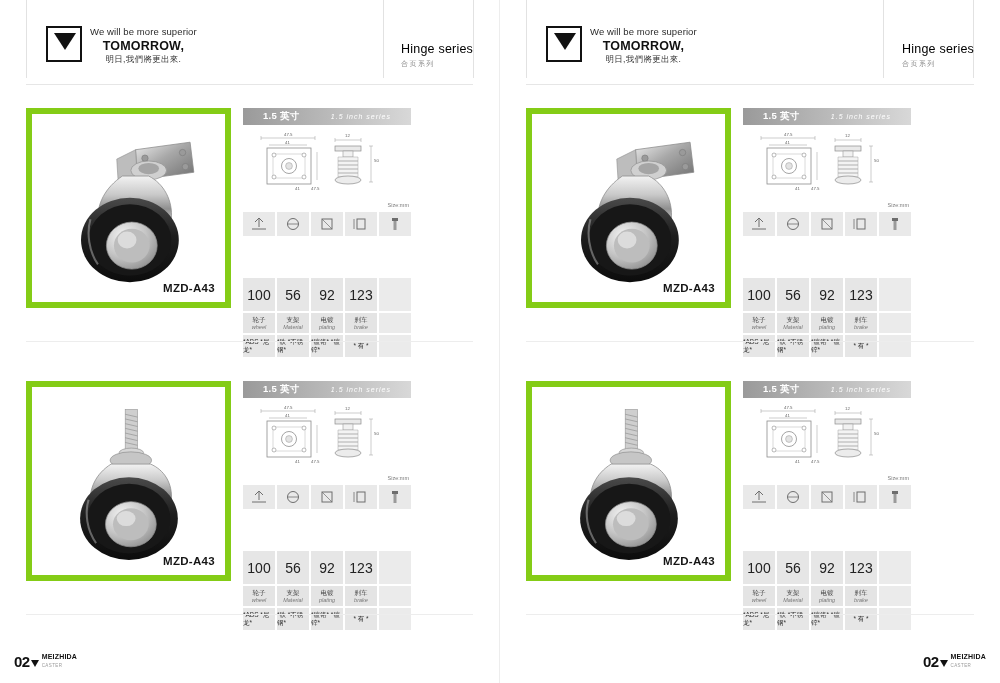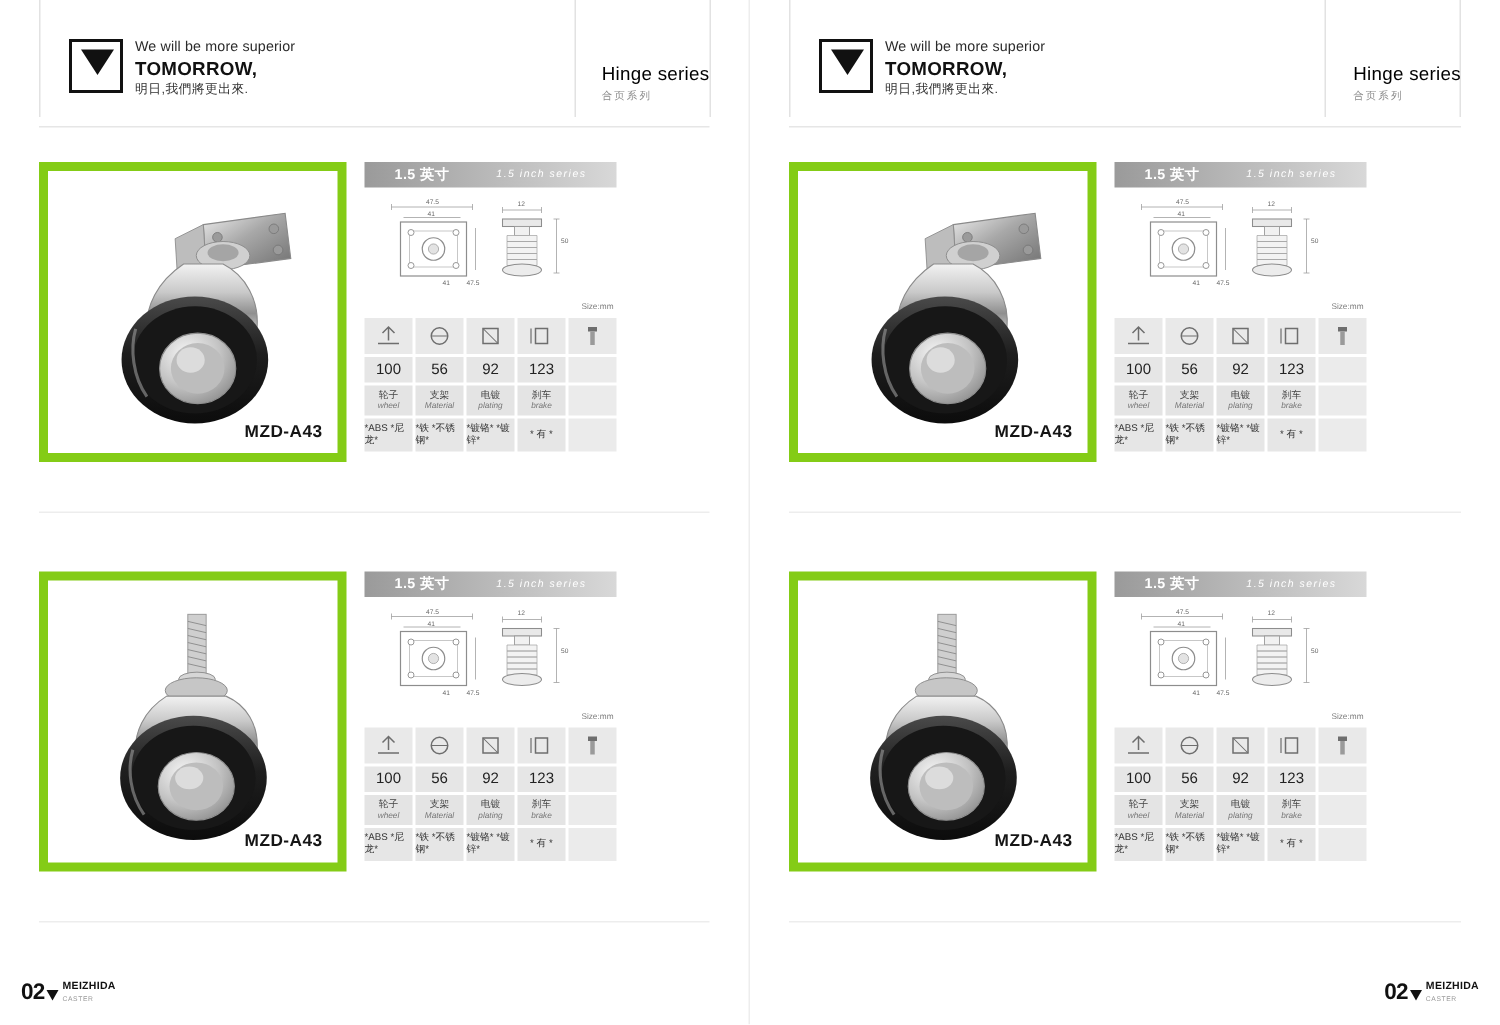--- a/index.html
+++ b/index.html
@@ -55,21 +55,21 @@
     content: "";
     position: absolute;
     left: 6px;
     top: 5px;
     width: 0;
     height: 0;
     border-left: 11px solid transparent;
     border-right: 11px solid transparent;
     border-top: 17px solid #111;
   }
-  .brand-text { line-height: 1.15; padding-top: 1px; }
+  .brand-text { line-height: 1.15; padding-top: 1px; text-align: center; }
   .brand-sup {
     font-size: 9.5px;
     color: #2b2b2b;
     letter-spacing: .1px;
     white-space: nowrap;
   }
   .brand-main {
     font-size: 12.5px;
     font-weight: bold;
     letter-spacing: .2px;
@@ -221,25 +221,26 @@
     flex: 1;
     display: flex;
     align-items: center;
     justify-content: center;
     font-size: 8.5px;
     color: #3a3a3a;
     box-sizing: border-box;
   }
   .cell.icon { background: #e9e9e9; }
   .cell.val {
-    height: 17px;
+    height: 33px;
     background: #e6e6e6;
-    font-size: 10px;
+    font-size: 14px;
     color: #222;
     font-weight: normal;
+    margin-top: 40px;
   }
   .cell.hdr {
     height: 20px;
     flex-direction: column;
     line-height: 1.15;
     background: #e4e4e4;
     font-size: 6.5px;
     color: #555;
   }
   .cell.hdr .cn { font-size: 6.5px; color: #444; }

